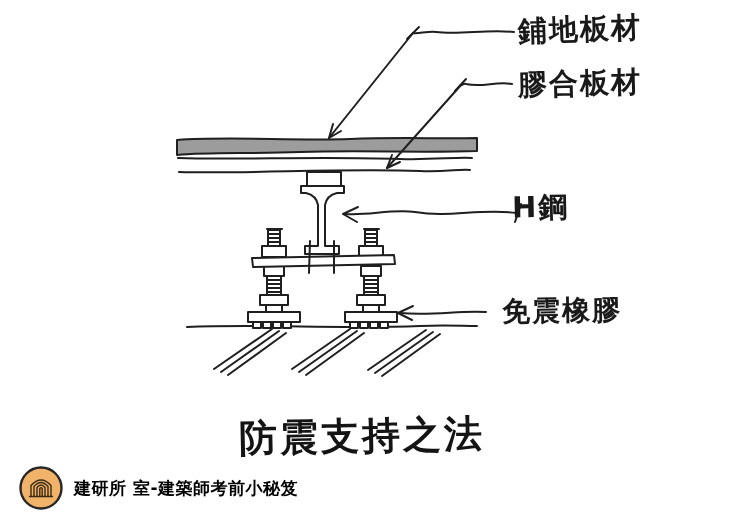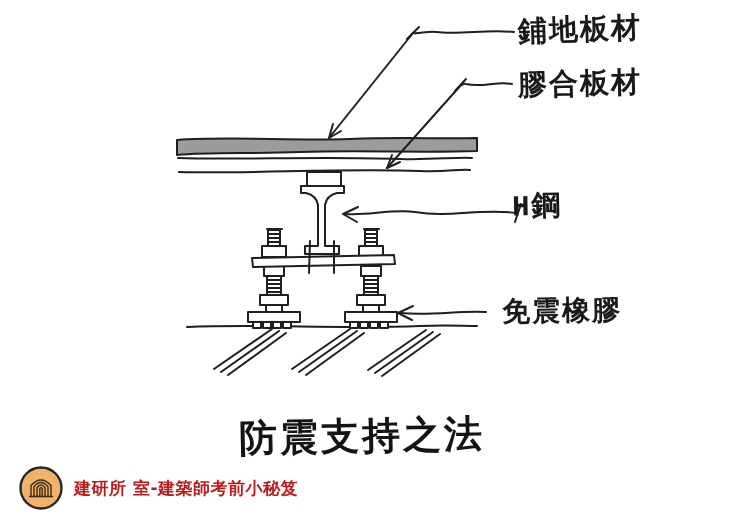--- a/index.html
+++ b/index.html
@@ -7,31 +7,31 @@
     position:relative;width:740px;height:523px;background:#ffffff;overflow:hidden;
     font-family:"DejaVu Sans","Liberation Sans",sans-serif;color:#1c1c1c;
   }
   #sketch{position:absolute;left:0;top:0;}
   .hand-label{
     position:absolute;font-size:29px;font-weight:700;color:#191919;
     white-space:nowrap;letter-spacing:2px;line-height:1;
   }
   .lbl-floor{left:518px;top:15px;transform:rotate(-2deg);}
   .lbl-ply{left:518px;top:69px;transform:rotate(-1.5deg);}
-  .lbl-steel{left:512px;top:193px;transform:rotate(-1deg);font-family:Liberation Mono, monospace;}
+  .lbl-steel{left:512px;top:193px;transform:rotate(-1deg);}
   .lbl-rubber{left:502px;top:297px;font-size:28px;transform:rotate(-1deg);}
   .diagram-title{
     position:absolute;left:232px;top:411px;width:260px;text-align:center;
     font-size:38px;font-weight:700;color:#141414;letter-spacing:3px;
     transform:rotate(-1.2deg);white-space:nowrap;
   }
   .footer{
     position:absolute;left:18px;top:465px;display:flex;align-items:center;gap:10px;
   }
-  .footer-text{font-size:17px;font-weight:700;color:#b91c1c;letter-spacing:0.5px;}
+  .footer-text{font-size:17px;font-weight:700;color:#000000;letter-spacing:0.5px;}
 </style>
 </head>
 <body>
 
 <div id="canvas">
 
   <svg id="sketch" width="740" height="523" viewBox="0 0 740 523" fill="none" stroke="#1f1f1f" stroke-width="2" stroke-linecap="round" stroke-linejoin="round">
 
     <defs>
 

